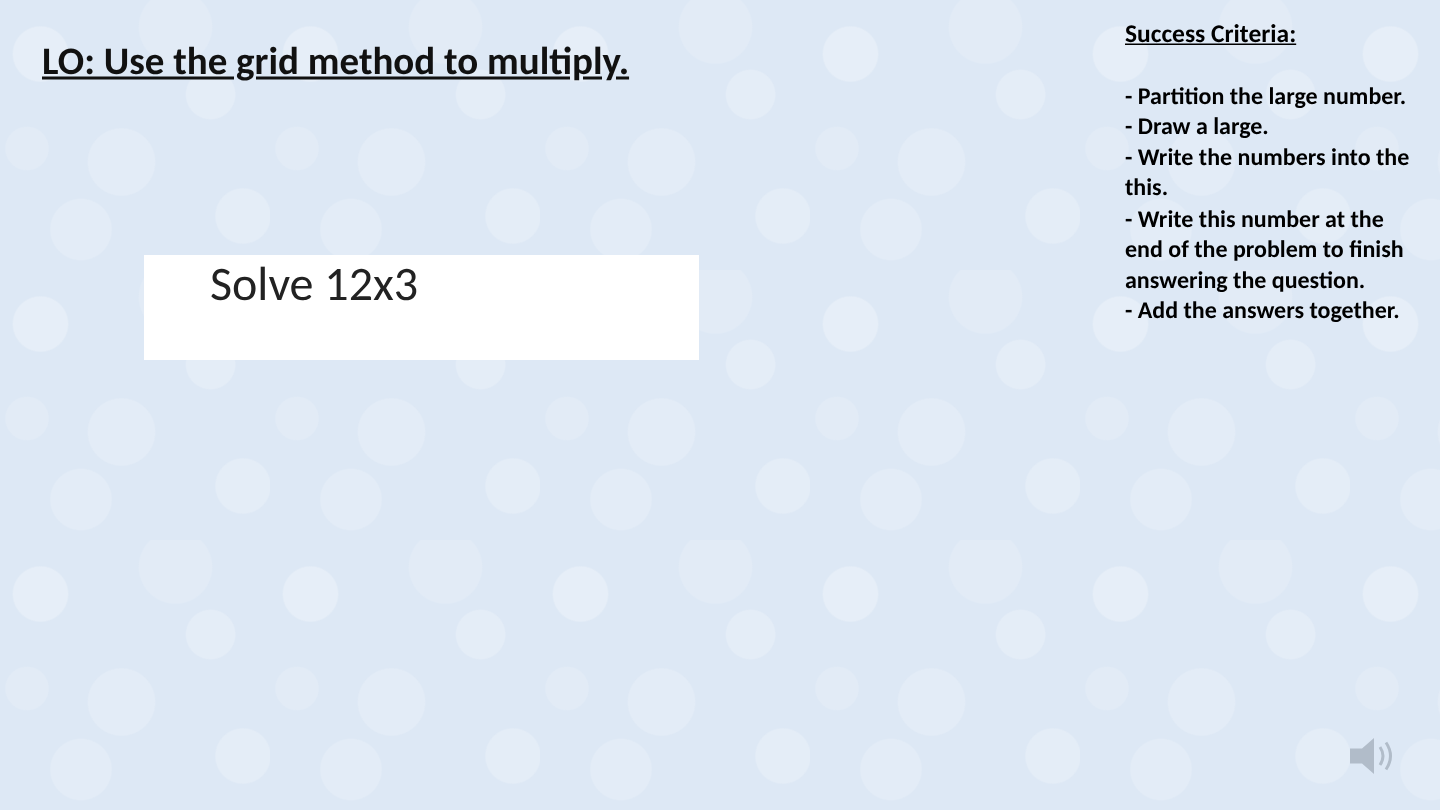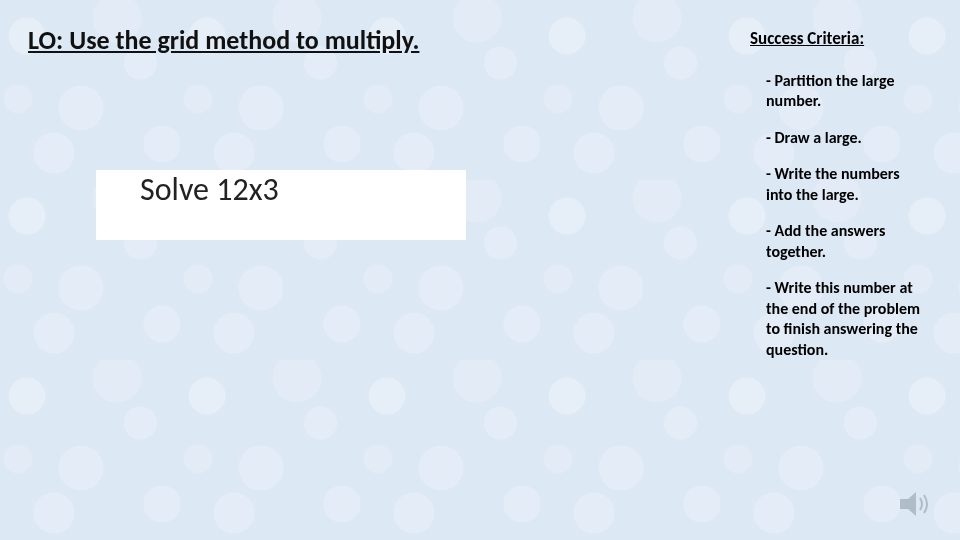--- a/index.html
+++ b/index.html
@@ -56,37 +56,37 @@
     padding-left: 44px;
     box-sizing: border-box;
   }
   .problem-text {
     font-size: 32px;
     color: #222;
     font-family: Calibri, Arial, sans-serif;
   }
   .criteria-area {
     position: absolute;
-    top: 28px;
+    top: 12px;
     left: 750px;
     width: 195px;
   }
   .criteria-heading {
     font-size: 17px;
     font-weight: 700;
     text-decoration: underline;
     color: #000;
     margin-bottom: 22px;
   }
   .criteria-item {
     font-size: 16px;
     font-weight: 700;
     color: #000;
     line-height: 1.28;
-    margin: 16px;
+    margin: 0;
   }
   .speaker-icon {
     position: absolute;
     right: 26px;
     bottom: 22px;
     width: 34px;
     height: 28px;
     opacity: 0.65;
   }
 </style>
@@ -98,23 +98,23 @@
   <div class="lo-title">LO: Use the grid method to multiply.</div>
 
   <div class="problem-box">
     <span class="problem-text">Solve 12x3</span>
   </div>
 
   <div class="criteria-area">
     <div class="criteria-heading">Success Criteria:</div>
     <p class="criteria-item">- Partition the large number.</p>
     <p class="criteria-item">- Draw a large.</p>
-    <p class="criteria-item">- Write the numbers into the large.</p>
+    <p class="criteria-item">- Write the numbers into the this.</p>
+    <p class="criteria-item">- Write this number at the end of the problem to finish answering the question.</p>
     <p class="criteria-item">- Add the answers together.</p>
-    <p class="criteria-item">- Write this number at the end of the problem to finish answering the question.</p>
   </div>
 
   <div class="speaker-icon">
     <svg viewBox="0 0 34 28" width="34" height="28">
       <polygon points="0,9 8,9 16,2 16,26 8,19 0,19" fill="#9aa6b2"></polygon>
       <path d="M20 8 Q24 14 20 20" stroke="#9aa6b2" stroke-width="2" fill="none"></path>
       <path d="M24 5 Q30 14 24 23" stroke="#9aa6b2" stroke-width="2" fill="none"></path>
     </svg>
   </div>
 

